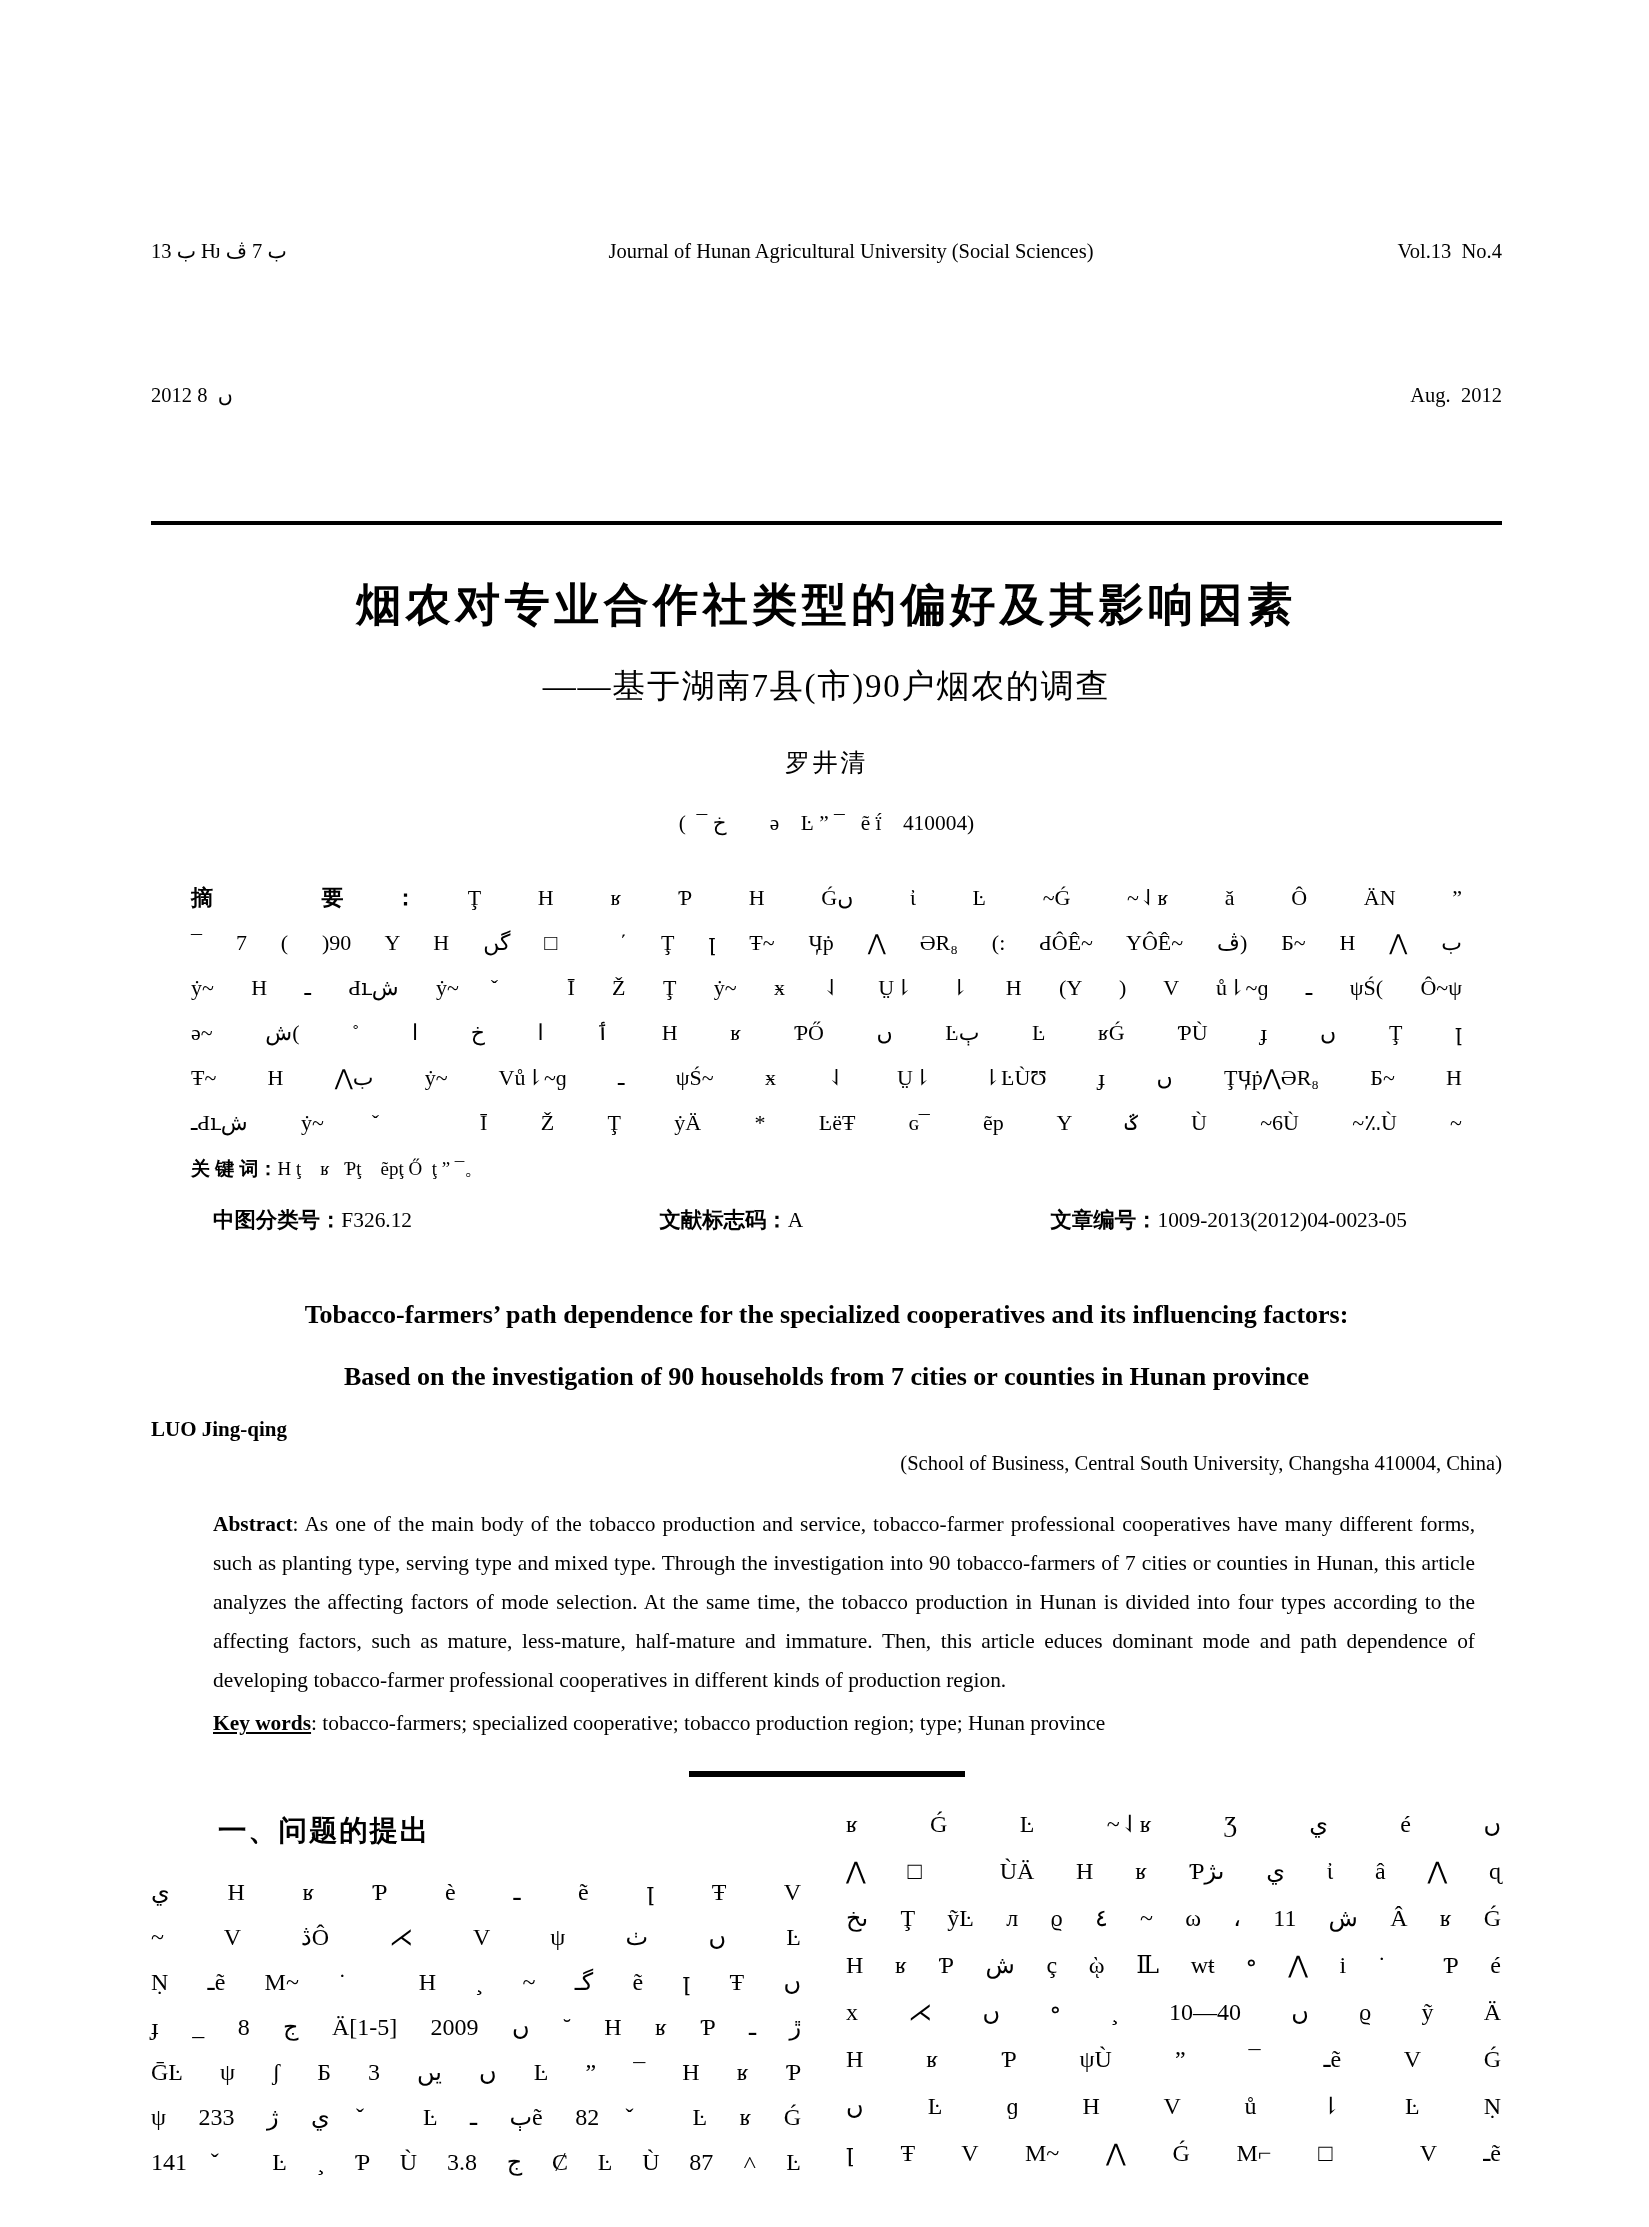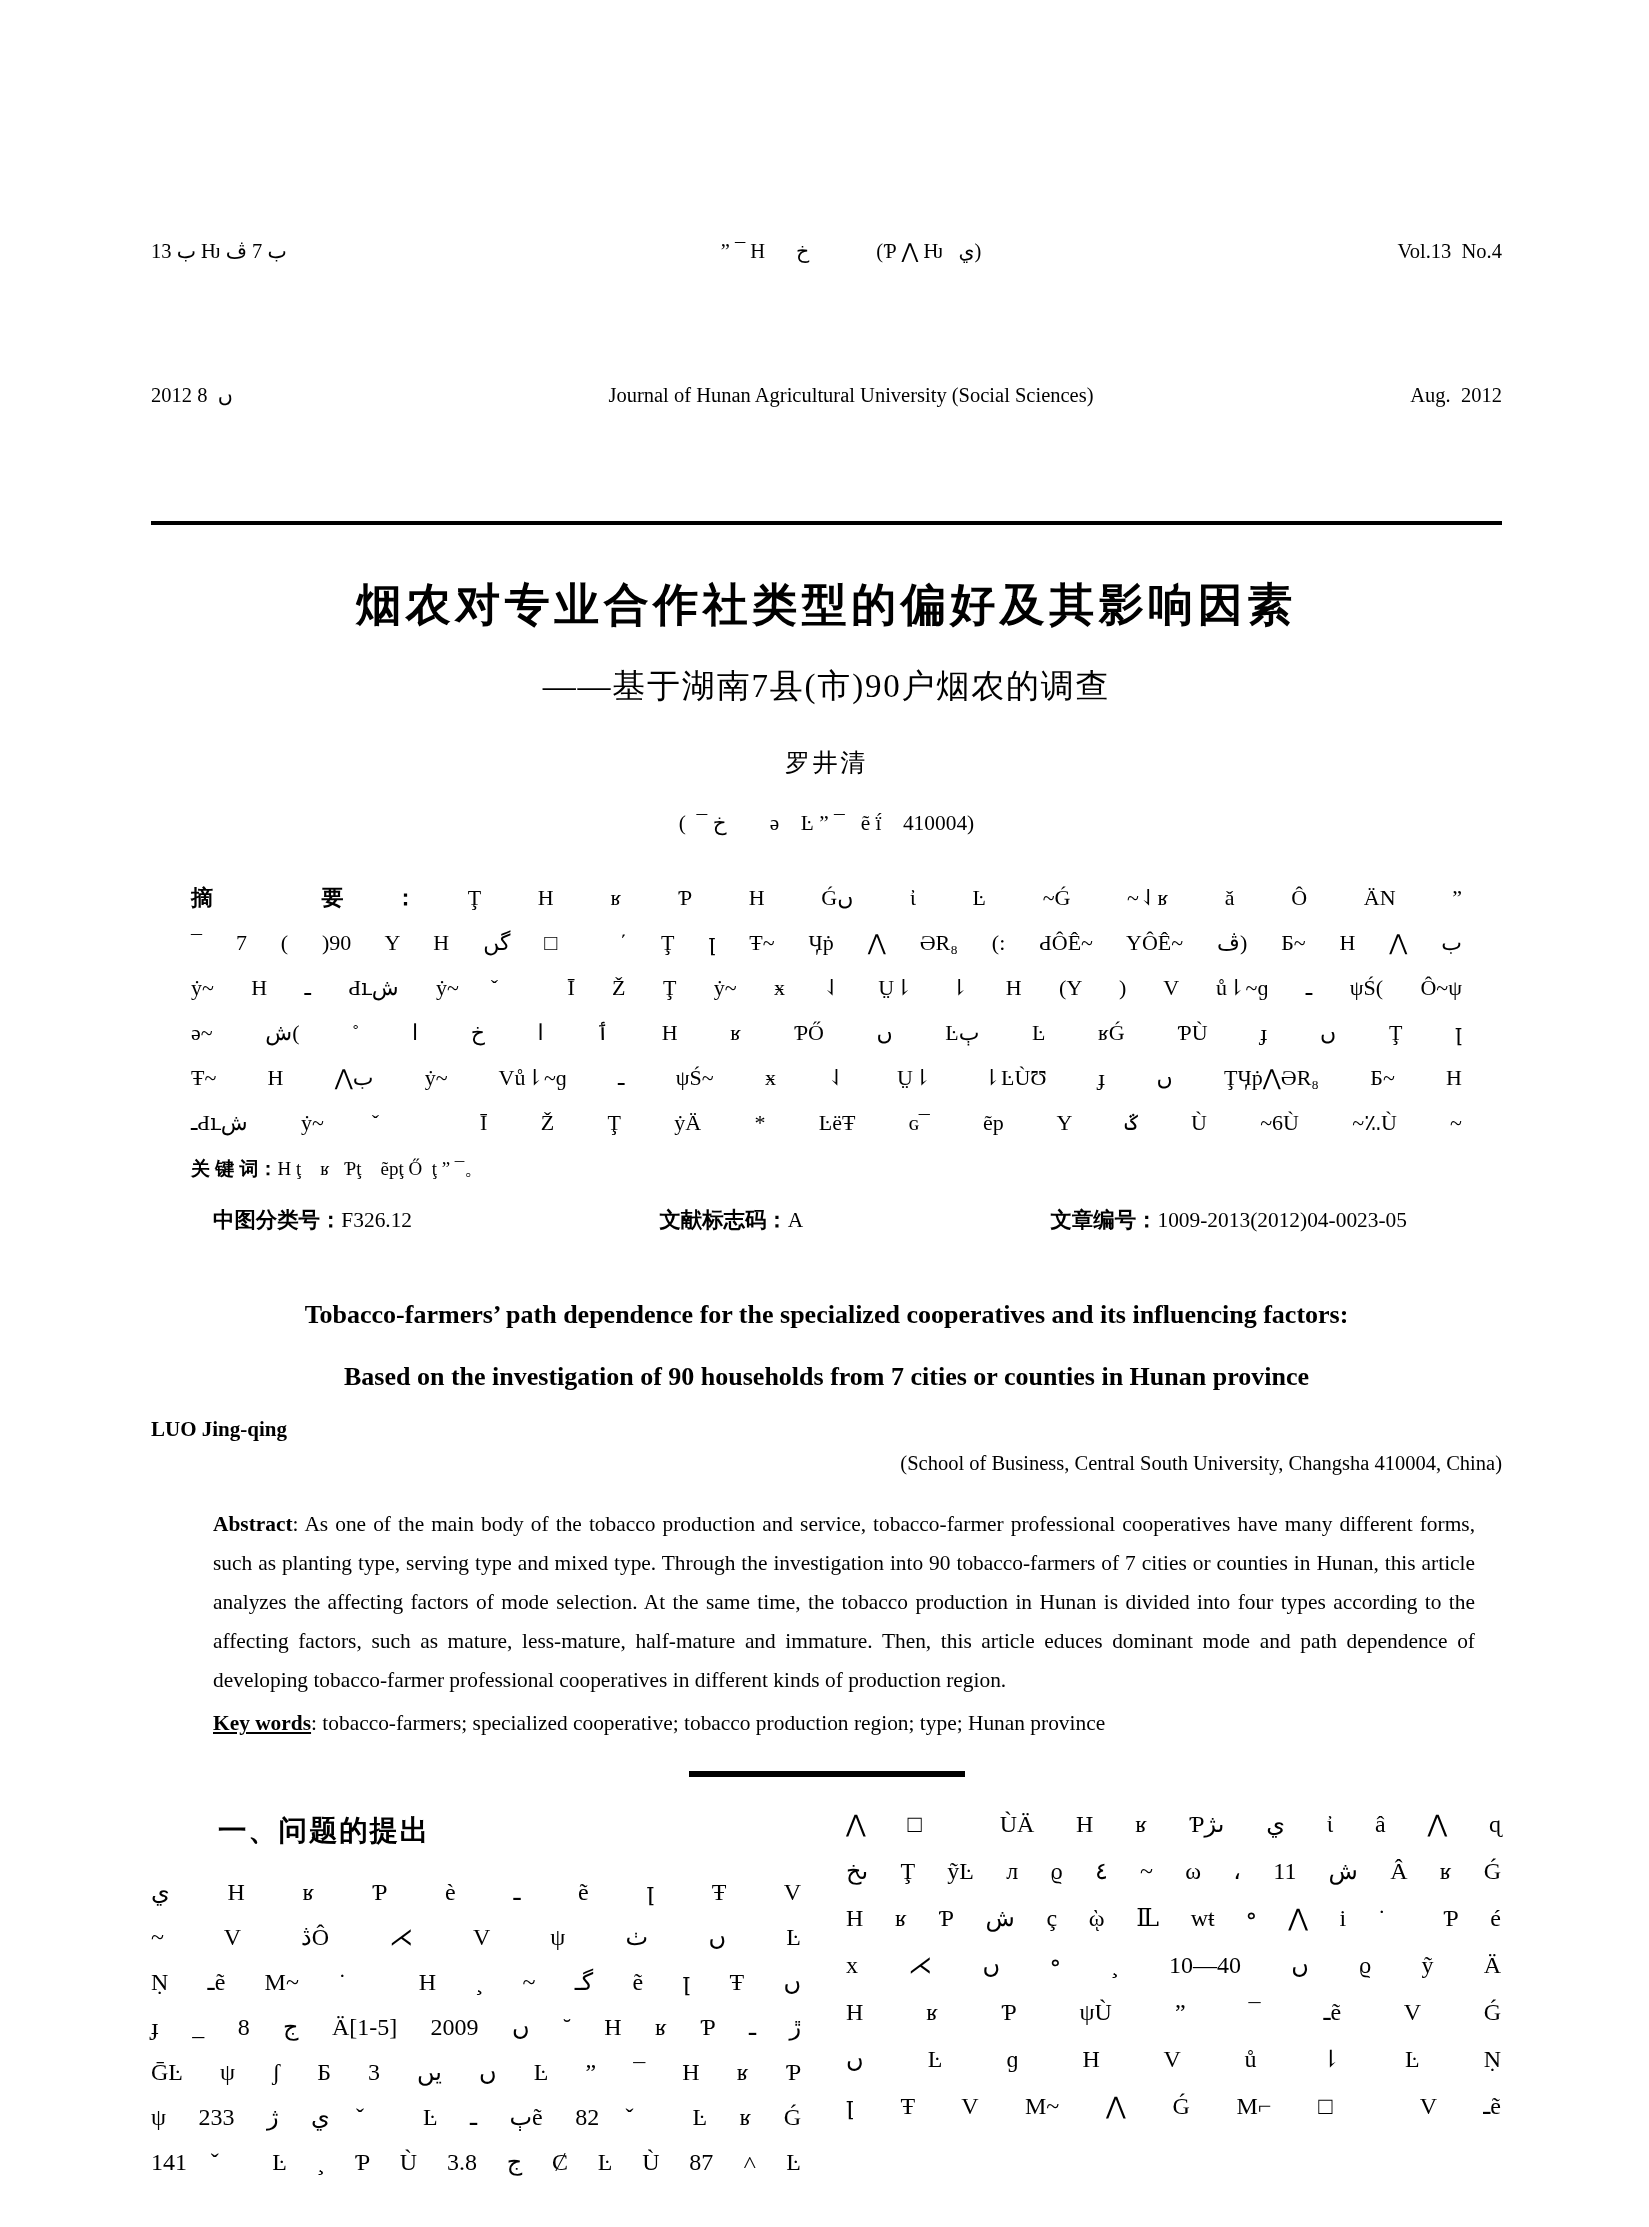--- a/index.html
+++ b/index.html
@@ -55,21 +55,20 @@
 <body>
 
 <div class="page">
 
   <div class="header">
     <div class="h-left">
       <div>ب 13 Ƕ ب 7 ﭪ</div>
       <div>2012 ں  8</div>
     </div>
     <div class="h-center">
-      <div>” ¯ H      خ      ُ    (Ƥ ⋀ Ƕ   ي)</div>
       <div>Journal of Hunan Agricultural University (Social Sciences)</div>
     </div>
     <div class="h-right">
       <div>Vol.13  No.4</div>
       <div>Aug.  2012</div>
     </div>
   </div>
   <hr class="header-rule">
 
   <div class="cn-title">烟农对专业合作社类型的偏好及其影响因素</div>
@@ -112,20 +111,21 @@
       <div class="bline jline">~ V ڎÔ ⋌ V ψ ں ٺ Ŀ</div>
       <div class="bline jline">Ṇ ـẽ M~ ˙ H ¸ ~ گـ ẽ ꞁ Ŧ ں</div>
       <div class="bline jline">ɟ _ ج 8 Ä[1-5] 2009 ں ˘ H ʁ Ƥ ڙ ـ</div>
       <div class="bline jline">ḠĿ ψ ʃ Ƃ 3 ں يں Ŀ ” ¯ H ʁ Ƥ</div>
       <div class="bline jline">ψ ي ژ 233ˇ Ŀ ٻ ـẽ 82ˇ Ŀ ʁ Ǵ</div>
       <div class="bline jline">141ˇ Ŀ ¸ Ƥ Ù ج 3.8 Ȼ Ŀ Ù 87 ˄ Ŀ</div>
 
     </div>
 
     <div class="col-right">
+      <div class="bline jline">ʁ Ǵ Ŀ ~⇃ʁ Ʒ ي é ں</div>
       <div class="bline jline">⋀ □ ÙÄ H ʁ Ƥي ںژ ἰ â ⋀ ɋ</div>
       <div class="bline jline">ںخ Ţ ỹĿ л ϱ ٤ ~ ω ، ش 11 Â ʁ Ǵ</div>
       <div class="bline jline">H ʁ Ƥ ش ç ῲ Ỻ wŧ ॰ ⋀ i ˙ Ƥ é</div>
       <div class="bline jline">x ⋌ ں ॰ ¸ 10—40 ں ϱ ỹ Ä</div>
       <div class="bline jline">H ʁ Ƥ ψÙ ” ¯ ـẽ V Ǵ</div>
       <div class="bline jline">ں Ŀ ɡ H V ů ⇂ Ŀ Ṇ</div>
       <div class="bline jline">ꞁ Ŧ V M~ ⋀ Ǵ M⌐ □ V ـẽ</div>
 
     </div>
   </div>

